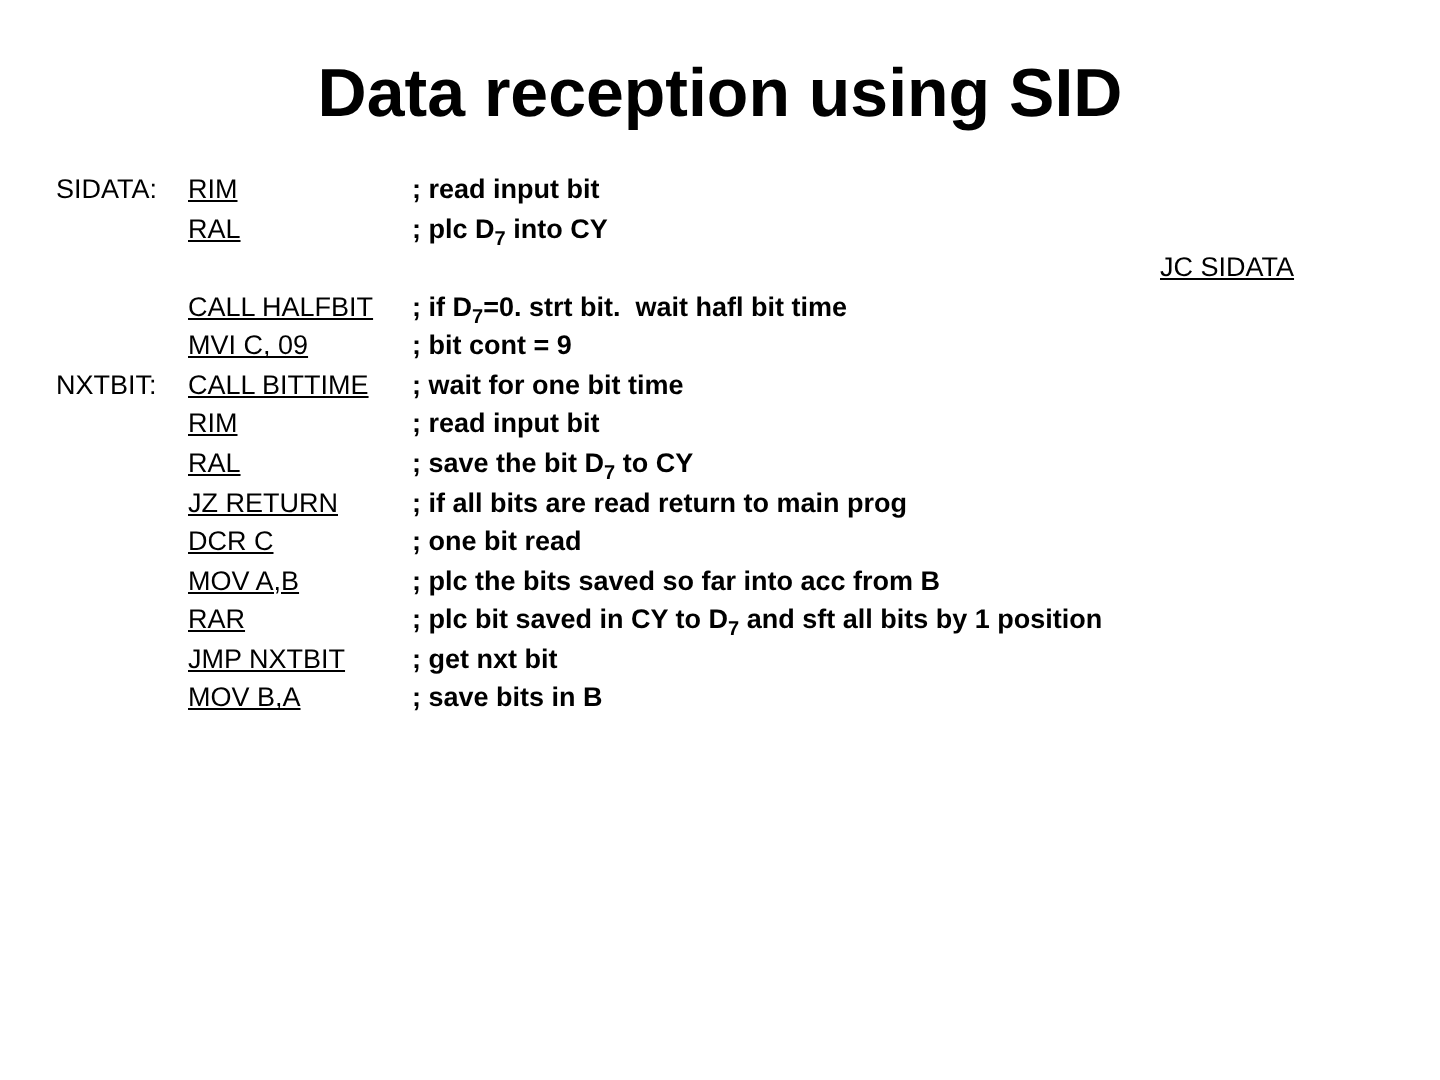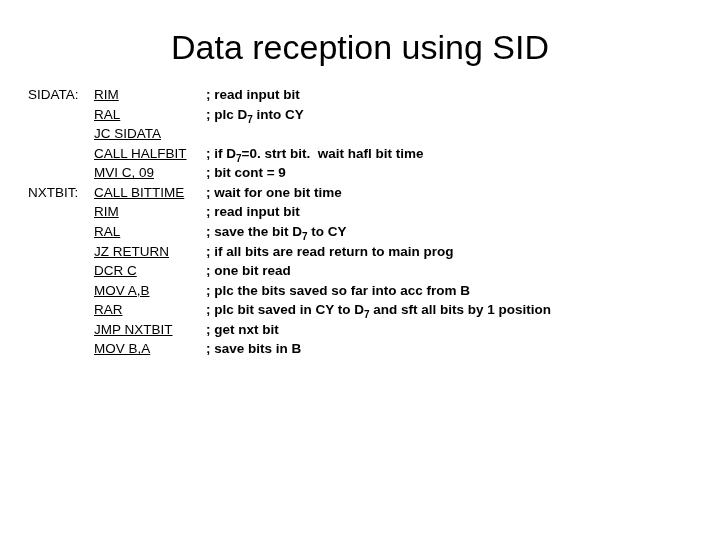--- a/index.html
+++ b/index.html
@@ -15,29 +15,30 @@
     width: 720px;
     height: 540px;
     position: relative;
     box-sizing: border-box;
     padding: 20px 28px;
   }
   .title {
     font-size: 34px;
     text-align: center;
     margin: 8px 0 18px 0;
-    font-weight: normal;
+    font-weight: bold;
   }
   .code-block {
     font-size: 13.5px;
     line-height: 1.45;
   }
   .row {
     display: flex;
     white-space: pre;
+    justify-content: flex-end;
   }
   .lbl {
     display: inline-block;
     width: 66px;
     flex: 0 0 66px;
   }
   .instr {
     display: inline-block;
     width: 112px;
     flex: 0 0 112px;

